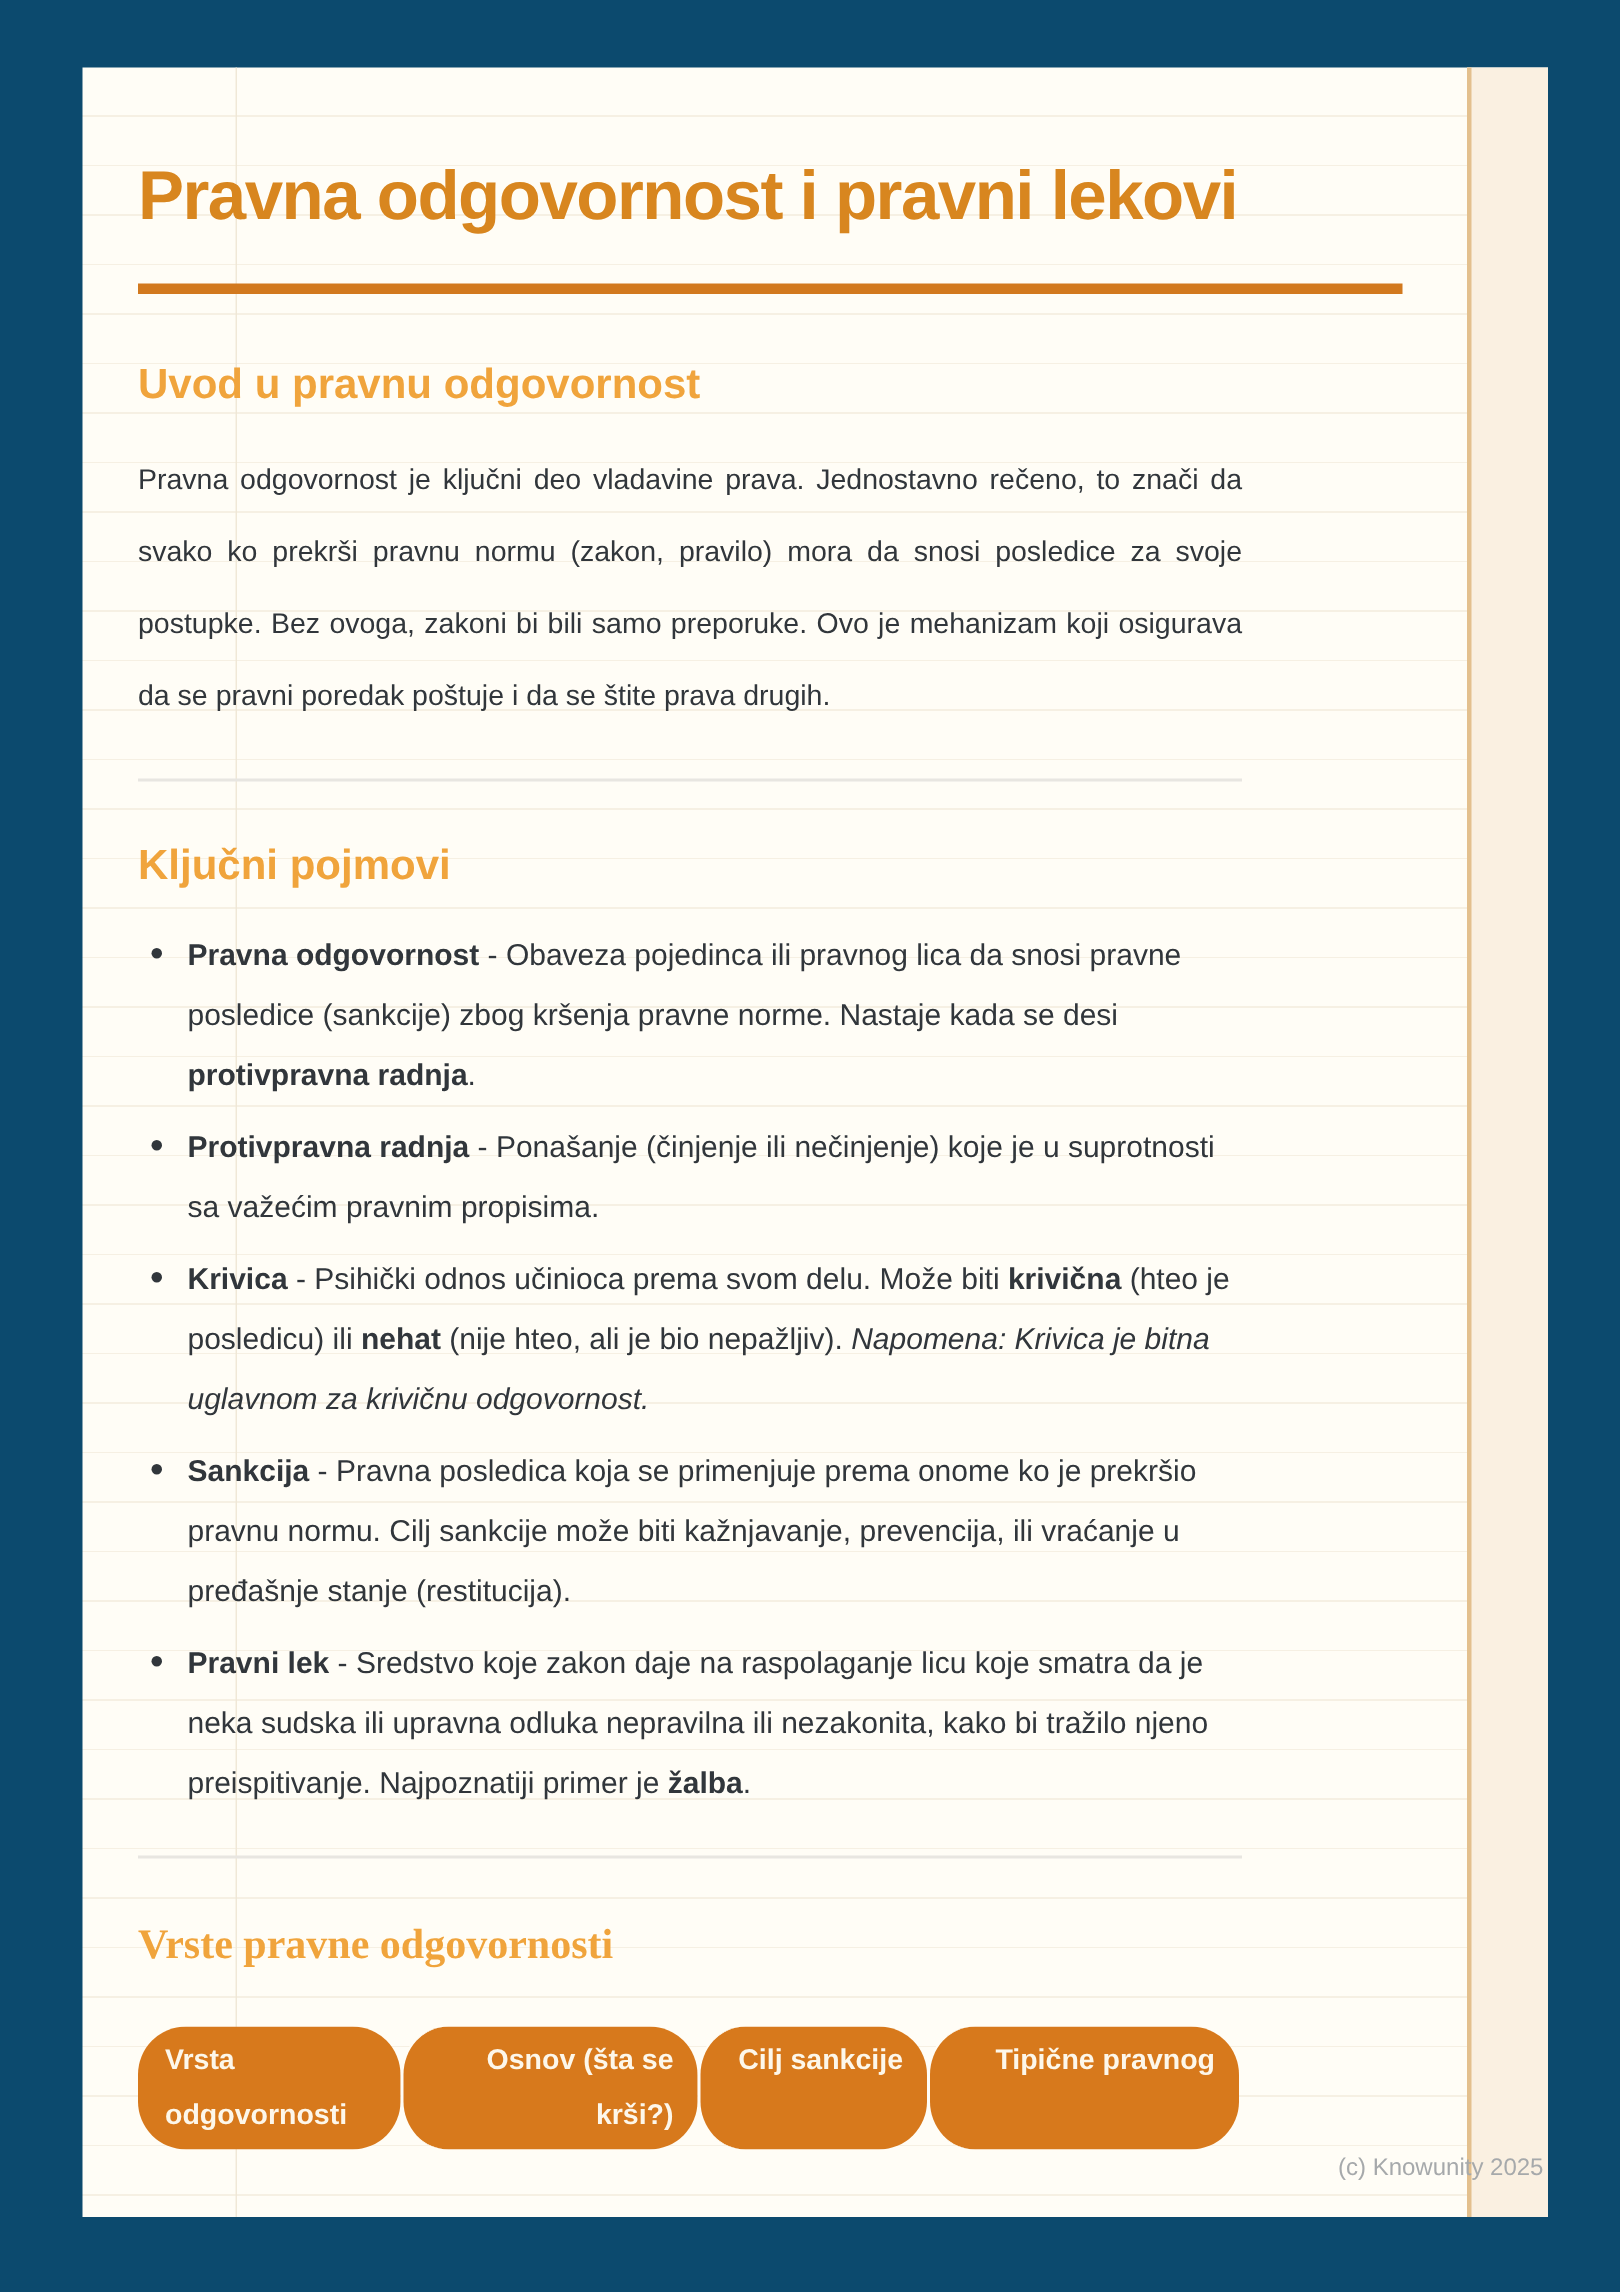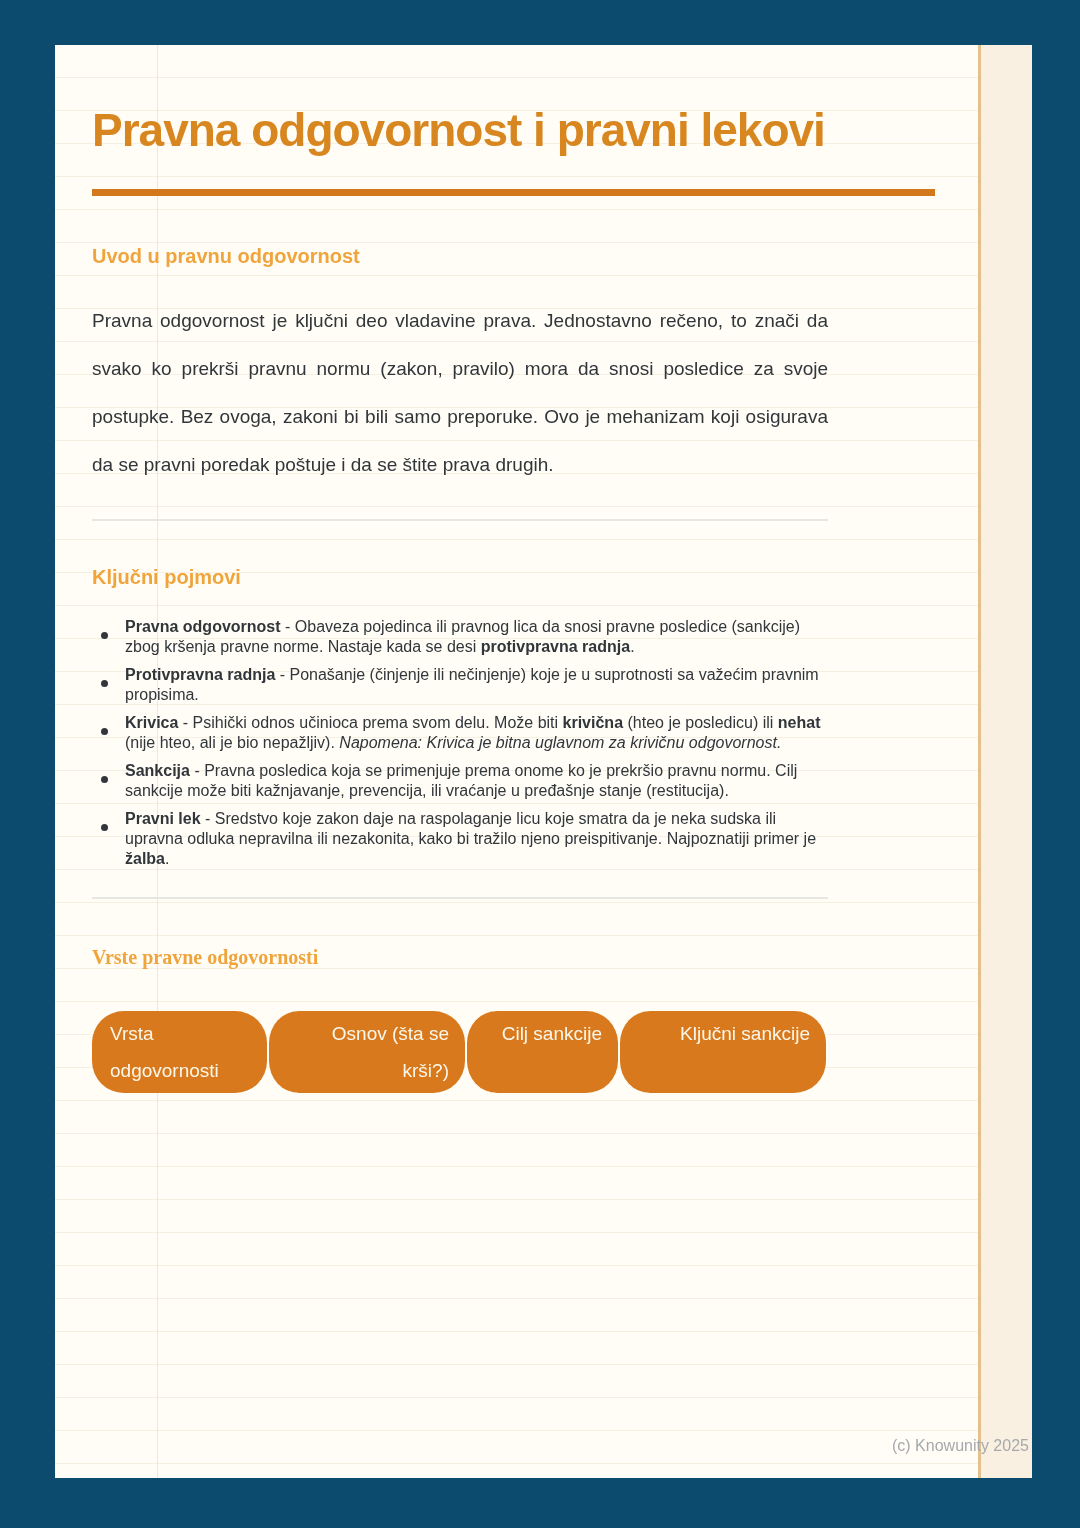--- a/index.html
+++ b/index.html
@@ -18,43 +18,43 @@
   .edge-strip  { position:absolute; right:0; top:0; bottom:0; width:54px;
                  background:#faf0e1; border-left:3px solid #e3c08e; }
 
   .content { position:absolute; left:37px; top:0; width:843px; }
 
   h1 { margin-top:54px; max-width:800px;
        font-size:46px; line-height:63px; font-weight:700; letter-spacing:-1px;
        color:#d8861f; }
   .title-rule { margin-top:27px; width:843px; height:7px; background:#d2791e; }
 
-  h2 { font-size:20px; line-height:36px; font-weight:700; color:#f0a43c; }
+  h2 { font-size:28px; line-height:36px; font-weight:700; color:#f0a43c; }
   .h2-uvod    { margin-top:42px; }
   .h2-pojmovi { margin-top:38px; }
   .h2-vrste   { margin-top:40px;font-family:Liberation Serif, serif; }
 
   p { width:736px; font-size:19px; line-height:48px; color:#31363b;
       text-align:justify; margin-top:23px; }
 
   .divider { width:736px; height:2px; background:#e8e6e1; }
   .divider-1 { margin-top:30px; }
   .divider-2 { margin-top:28px; }
 
   ul.key-terms { margin-top:22px; width:736px; list-style:none; }
-  ul.key-terms li { position:relative; padding-left:33px; font-size:16px;
-                    line-height:20px; color:#31363b; margin-bottom:8px; }
+  ul.key-terms li { position:relative; padding-left:33px; font-size:20px;
+                    line-height:40px; color:#31363b; margin-bottom:8px; }
   ul.key-terms li::before { content:""; position:absolute; left:9px; top:15px;
                     width:7px; height:7px; border-radius:50%; background:#31363b; }
   ul.key-terms b { font-weight:700; }
   ul.key-terms i { font-style:italic; }
 
   table.types { margin-top:36px; width:734px; border-collapse:separate; border-spacing:0;
                 table-layout:fixed; border-radius:3px; overflow:hidden; }
-  table.types th { background:#d7791c; color:#fdf7ea; font-size:19px; font-weight:400;
+  table.types th { background:#d7791c; color:#fdf7ea; font-size:19px; font-weight:700;
                    line-height:37px; text-align:left; vertical-align:top;
                    padding:4px 16px 4px 18px;border-radius:32px; }
   table.types th + th { border-left:2px solid #fffdf6;text-align:right; }
   table.types col.c1 { width:175px; } table.types col.c2 { width:198px; }
   table.types col.c3 { width:153px; } table.types col.c4 { width:208px; }
 
   .watermark { position:absolute; left:892px; top:1437px; font-size:16px;
                color:#a6a9ab; z-index:5; white-space:nowrap; }
 </style>
 </head>
@@ -92,21 +92,21 @@
             <col class="c1">
             <col class="c2">
             <col class="c3">
             <col class="c4">
           </colgroup>
         <thead>
             <tr>
               <th>Vrsta odgovornosti</th>
               <th>Osnov (šta se krši?)</th>
               <th>Cilj sankcije</th>
-              <th>Ključni sankcije</th>
+              <th>Tipične pravnog</th>
             </tr>
           </thead>
       </table>
     </div>
   </div>
 
   <div class="watermark">(c) Knowunity 2025</div>
 </div>
 
 </body></html>

